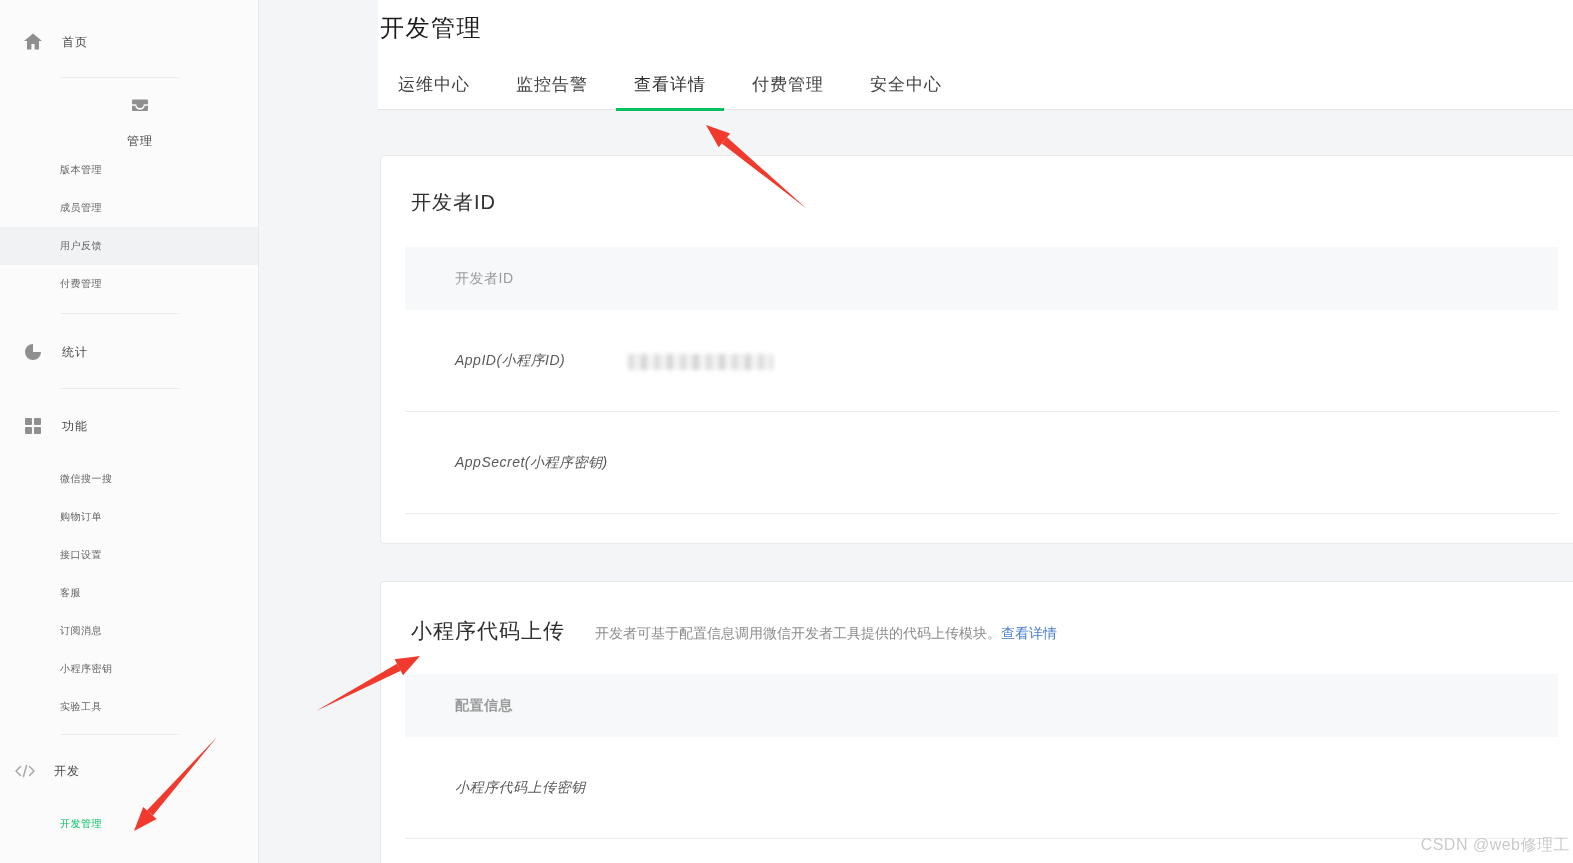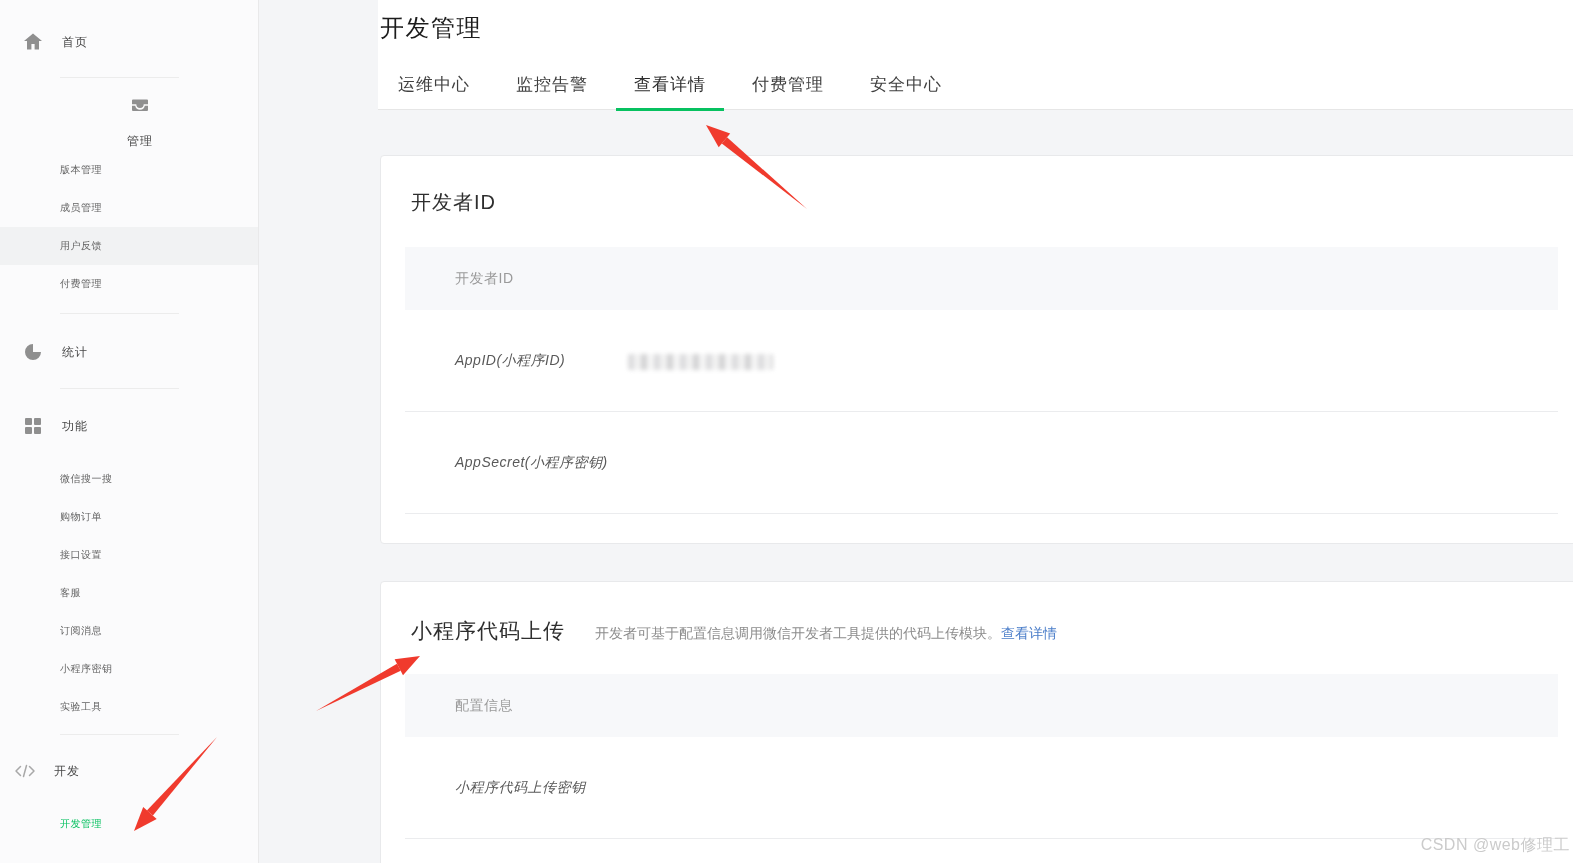--- a/index.html
+++ b/index.html
@@ -53,21 +53,21 @@
   .ctitle { margin:32px 30px 0; font-size:20px; color:#2e2e2e; line-height:28px; letter-spacing:1px; }
   .c2head { margin:34px 30px 0; display:flex; align-items:baseline; line-height:30px; }
   .c2head .ctitle2 { font-size:21px; color:#2e2e2e; letter-spacing:1px; flex:none; }
   .c2head .cdesc { margin-left:30px; font-size:14px; color:#8c8c8c; flex:none; }
   .c2head .clink { font-size:14px; color:#4a7dc9; text-decoration:none; cursor:pointer; flex:none; }
   .thead {
     margin:31px 24px 0; height:63px; background:#f7f8fa;
     display:flex; align-items:center; padding-left:50px;
     font-size:14px; color:#9a9a9a; letter-spacing:0.5px;
   }
-  .card2 .thead { margin-top:26px; }
+  .card2 .thead { margin-top:26px;font-weight:bold; }
   .rows { margin:0 24px; }
   .trow { height:102px; display:flex; align-items:center; padding-left:50px; border-bottom:1px solid #ebecee;font-style:italic; }
   .rlabel { width:173px; font-size:14px; color:#595959; flex:none; letter-spacing:0.5px; }
   .rlabel.wide { width:auto; }
   .masked {
     width:145px; height:16px; border-radius:2px; margin-top:2px;
     background:repeating-linear-gradient(90deg,#d4d4d6 0 6px,#efefef 6px 13px,#c9c9cb 13px 19px,#f3f3f3 19px 26px);
     filter:blur(2px); opacity:0.8;
   }
   

